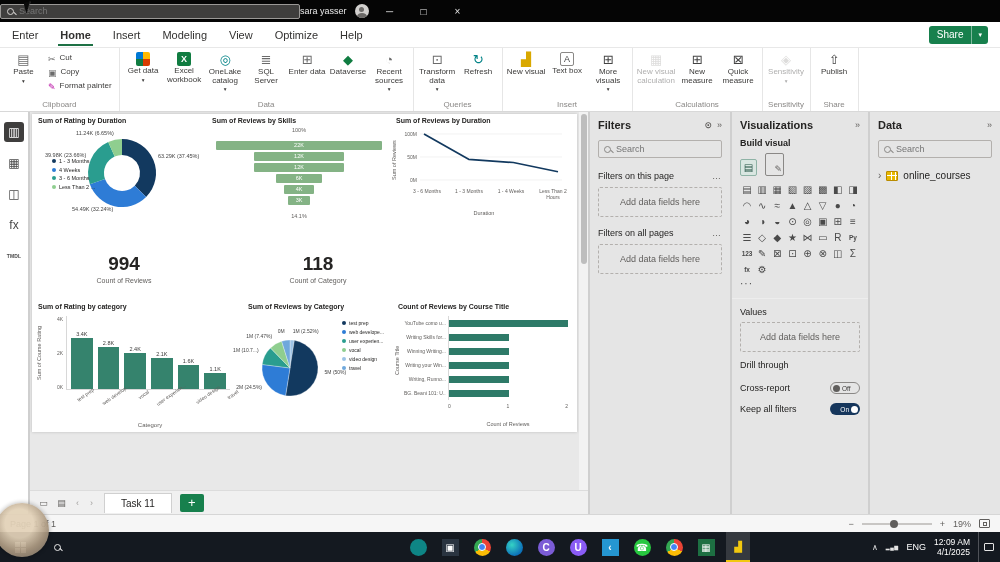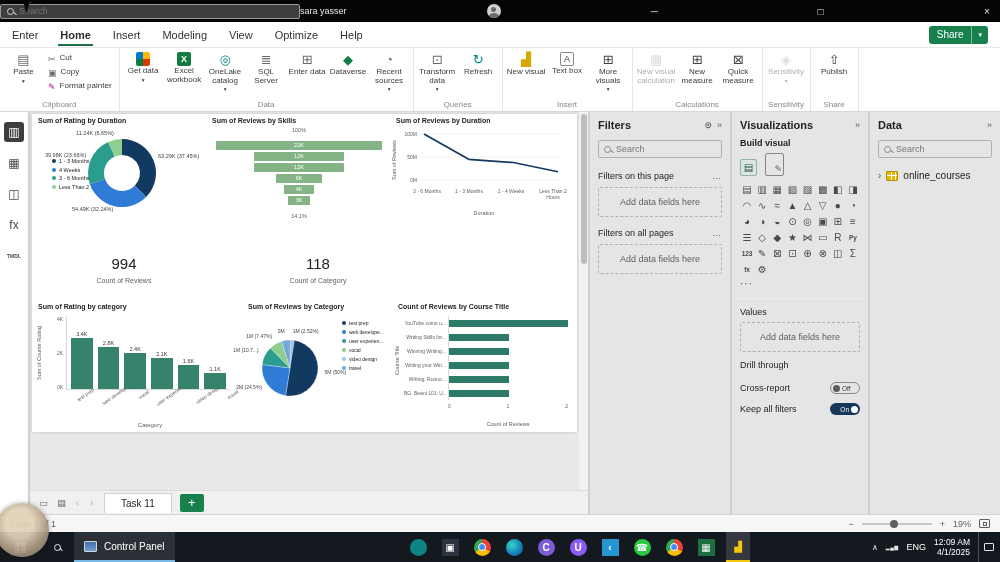--- a/index.html
+++ b/index.html
@@ -9,21 +9,21 @@
 
   
   .titlebar{flex:0 0 22px;background:#050505;display:flex;align-items:center;color:#e8e8e8;font-size:10px;position:relative}
   .tb-left{display:flex;align-items:center;gap:6px;padding-left:8px;flex:1;min-width:0}
   .pbi-logo{width:12px;height:12px;background:#f2c80f;border-radius:1px;position:relative;flex:0 0 auto}
   .pbi-logo::after{content:"";position:absolute;left:2px;bottom:2px;width:2px;height:6px;background:#111;box-shadow:3px 1px 0 0 #111,6px -1px 0 0 #111}
   .tb-title{white-space:nowrap;overflow:hidden;text-overflow:ellipsis}
   .tb-caret{font-size:7px;color:#cfcfcf}
   .tb-search{flex:0 0 300px;height:15px;background:#3f3e3d;border:1px solid #9a9896;border-radius:2px;display:flex;align-items:center;gap:5px;padding:0 6px;color:#d6d4d2}
   .tb-search input{background:transparent;border:none;outline:none;color:#e4e2e0;font-size:9px;width:100%;font-family:inherit}
-  .tb-right{flex:1;display:flex;align-items:center;justify-content:space-between;gap:8px}
+  .tb-right{flex:1;display:flex;align-items:center;justify-content:flex-start;gap:8px}
   .tb-user{font-size:9px}
   .avatar{width:14px;height:14px;border-radius:50%;background:#d2d0ce;position:relative;overflow:hidden}
   .avatar::before{content:"";position:absolute;left:4.5px;top:2.5px;width:5px;height:5px;border-radius:50%;background:#6b6967}
   .avatar::after{content:"";position:absolute;left:2px;top:8.5px;width:10px;height:7px;border-radius:50%;background:#6b6967}
   .win-btn{width:26px;height:22px;display:flex;align-items:center;justify-content:center;font-size:10px;color:#e8e8e8}
   .cursor{position:absolute;left:25px;top:2px;width:0;height:0;border-top:12px solid #0a0a0a;border-right:7px solid transparent;transform:rotate(-14deg);z-index:90;filter:drop-shadow(0.5px 0.5px 0 #fff)}
 
   
   .menubar{flex:0 0 26px;background:#fff;display:flex;align-items:center;padding:0 12px;gap:22px;font-size:11px;color:#323130;border-bottom:1px solid #e8e8e8;position:relative}
   .menu-items{display:flex;gap:22px;align-items:center;height:100%}
@@ -91,21 +91,21 @@
   .fbar{height:9px;display:flex;align-items:center;justify-content:center;color:#fff;font-size:5.5px;border-radius:1px}
   .funnel-bottom{position:absolute;bottom:3px;left:0;right:0;text-align:center;font-size:5.5px;color:#605e5c}
 
   .line-svg{position:absolute;left:4px;top:14px;width:172px;height:58px}
   .l-ylabel{position:absolute;left:-1px;top:18px;writing-mode:vertical-rl;transform:rotate(180deg);font-size:5.5px;color:#605e5c;height:56px;text-align:center}
   .l-xlabels{position:absolute;left:14px;right:2px;top:74px;display:flex}
   .l-xlabels span{flex:1;text-align:center;font-size:5px;color:#605e5c;line-height:6px}
   .l-xtitle{position:absolute;left:0;right:0;top:96px;text-align:center;font-size:5.5px;color:#605e5c}
 
   .card{display:flex;flex-direction:column;align-items:center;justify-content:center}
-  .card-val{font-size:15px;font-weight:400;color:#252423;line-height:23px}
+  .card-val{font-size:19px;font-weight:700;color:#252423;line-height:23px}
   .card-lbl{font-size:7px;color:#605e5c;margin-top:2px}
 
   .bar-plot{position:absolute;left:32px;right:8px;top:16px;bottom:40px;display:flex;align-items:flex-end;gap:5px;padding:0 4px;border-left:1px solid #d8d8d8;border-bottom:1px solid #d8d8d8}
   .bcol{flex:1;height:100%;display:flex;flex-direction:column;justify-content:flex-end;align-items:center}
   .bval{font-size:5.5px;color:#3b3a39;margin-bottom:1px}
   .brect{width:100%}
   .b-yticks{position:absolute;left:16px;top:16px;bottom:40px;display:flex;flex-direction:column;justify-content:space-between;align-items:flex-end;font-size:5px;color:#605e5c;width:13px}
   .b-ylabel{position:absolute;left:2px;top:20px;writing-mode:vertical-rl;transform:rotate(180deg);font-size:5.5px;color:#605e5c;height:66px;text-align:center}
   .b-cats{position:absolute;left:36px;right:8px;bottom:16px;height:22px;display:flex;gap:5px;padding:0 4px}
   .b-cats span{flex:1;font-size:5px;color:#605e5c;transform:rotate(-35deg);transform-origin:50% 0;white-space:nowrap;text-align:center}
@@ -738,24 +738,20 @@
       <span class="winlogo">
           <i></i>
           <i></i>
           <i></i>
           <i></i>
         </span>
     </div>
     <div class="tk-searchbtn">
       <span class="mag"></span>
     </div>
-    <div class="tk-app">
-      <span class="cp-icon"></span>
-      <span>Control Panel</span>
-    </div>
     <div class="tk-apps">
         <div class="tapp">
           <span class="tapp-ic" style="background: rgb(14, 133, 133); border-radius: 50%;"></span>
         </div>
         <div class="tapp">
           <span class="tapp-ic" style="background: rgb(42, 52, 64);">▣</span>
         </div>
         <div class="tapp">
           <span class="tapp-ic ic-chrome"></span>
         </div>

